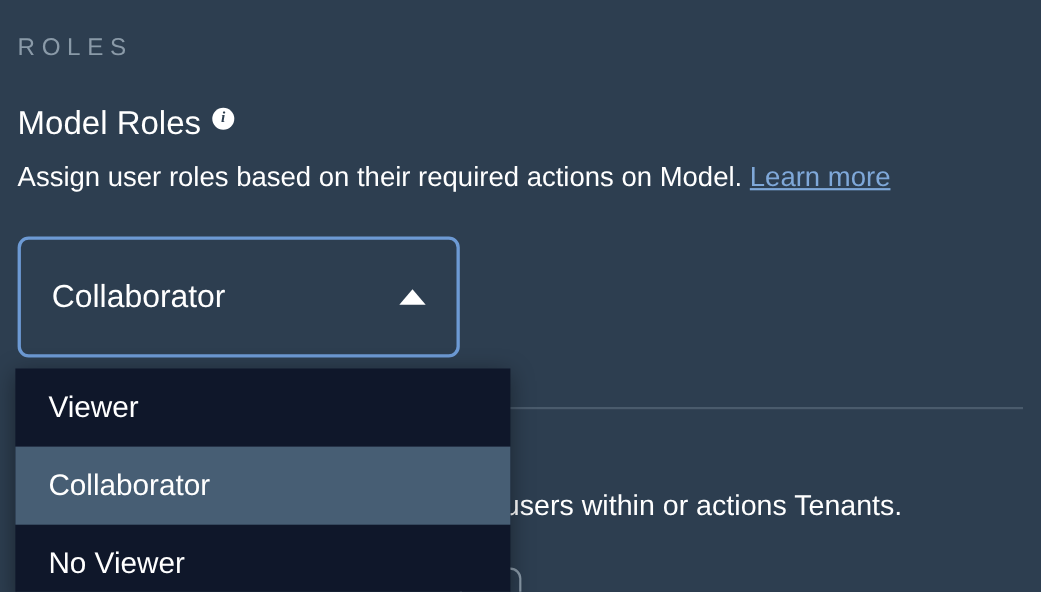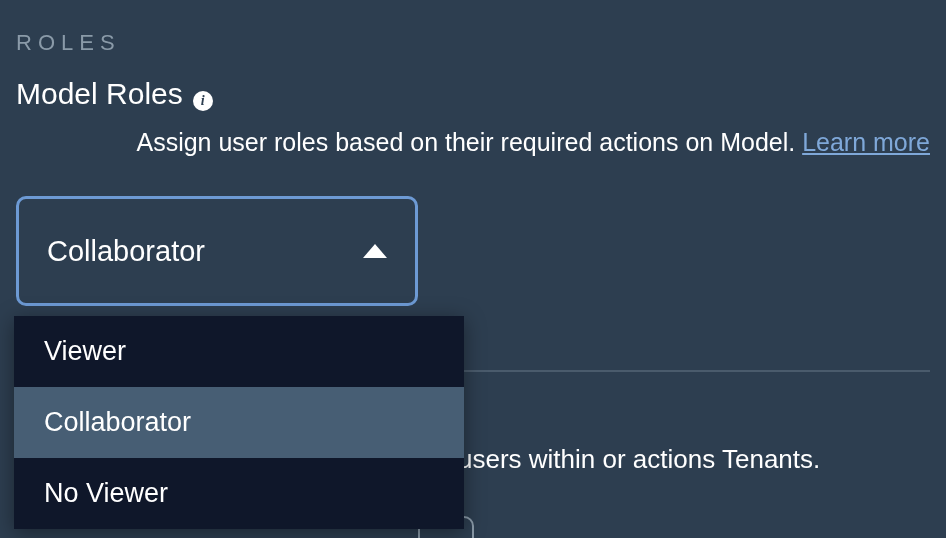--- a/index.html
+++ b/index.html
@@ -17,25 +17,25 @@
       overflow: hidden;
     }
     .container {
       padding: 30px 16px 0 16px;
     }
     .section-label {
       font-size: 22px;
       letter-spacing: 6px;
       color: #8a9aa8;
       font-weight: 400;
-      margin-bottom: 21px;
+      margin-bottom: 40px;
     }
     .heading-row {
       display: flex;
-      align-items: flex-end;
+      align-items: flex-start;
       gap: 10px;
       margin-bottom: 14px;
     }
     .heading {
       font-size: 30px;
       font-weight: 500;
       color: #ffffff;
     }
     .info-icon {
       display: inline-flex;
@@ -51,21 +51,20 @@
       font-style: italic;
       font-family: Georgia, serif;
       line-height: 1;
       margin-top: 2px;
     }
     .description {
       font-size: 25px;
       color: #ffffff;
       margin-bottom: 36px;
       line-height: 1.4;
-      text-align: right;
     }
     .learn-more {
       color: #7fa8d9;
       text-decoration: underline;
     }
     .dropdown-wrapper {
       position: relative;
       width: 402px;
     }
     .dropdown-trigger {

